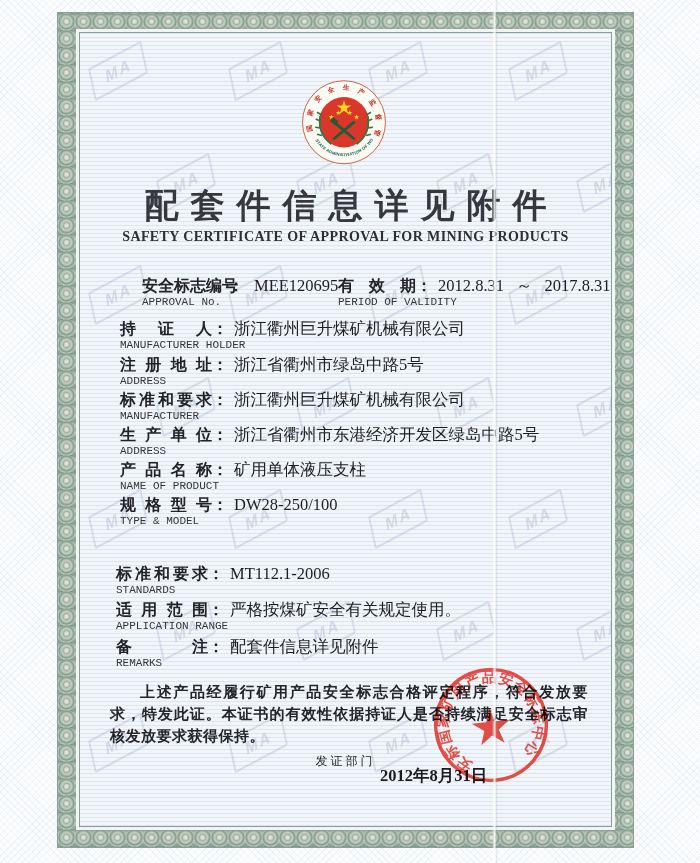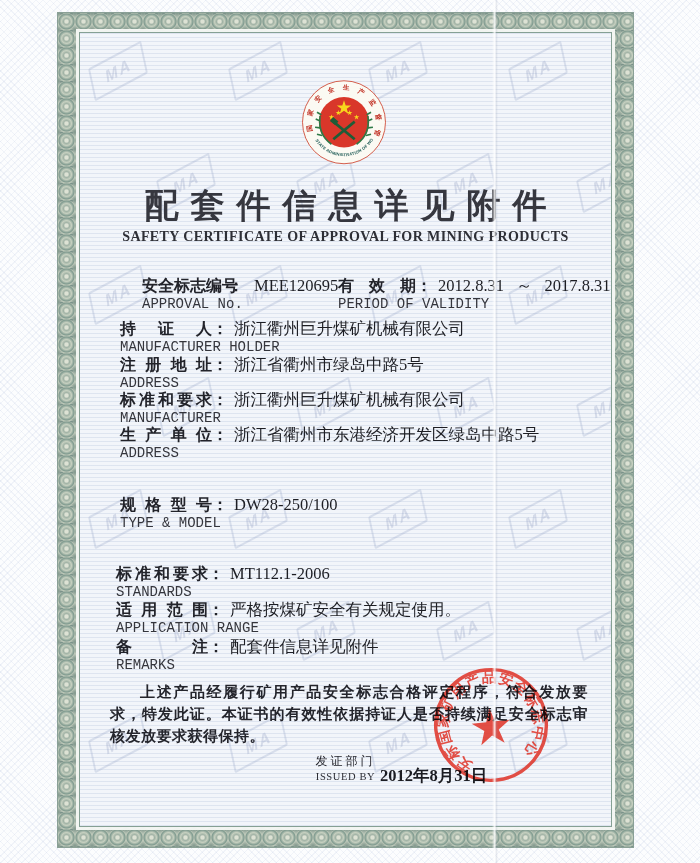--- a/index.html
+++ b/index.html
@@ -37,21 +37,21 @@
   .title{position:absolute;left:0;top:150px;width:100%;text-align:center;
     font-size:34px;font-weight:700;color:#36373f;letter-spacing:12px;text-indent:12px;white-space:nowrap;}
   .subtitle{position:absolute;left:0;top:196px;width:100%;text-align:center;
     font-size:14px;font-weight:700;color:#2e2f36;letter-spacing:.4px;white-space:nowrap;}
   .row{position:absolute;left:40px;height:34px;white-space:nowrap;z-index:2;}
   .lbl{display:inline-block;width:92px;font-size:16px;font-weight:700;color:#22232a;
     text-align:justify;text-align-last:justify;vertical-align:top;line-height:20px;}
   .colon{font-size:16px;font-weight:700;color:#22232a;vertical-align:top;line-height:20px;}
   .val{font-size:16.5px;color:#1d1e24;margin-left:6px;vertical-align:top;line-height:20px;font-weight:500;}
   .sub{position:absolute;left:0;top:20px;font-family:"Liberation Mono","DejaVu Sans Mono",monospace;
-    font-size:14px;color:#34353c;letter-spacing:0;}
+    font-size:11px;color:#34353c;letter-spacing:0;}
   .statement{position:absolute;left:30px;top:648px;width:478px;font-size:15px;font-weight:700;
     color:#24252c;line-height:22px;text-indent:2em;text-align:justify;letter-spacing:.5px;z-index:2;}
   .issued{position:absolute;left:0;top:700px;width:100%;text-align:center;z-index:2;}
   .issued .ib-label{font-size:12px;font-weight:400;letter-spacing:3px;color:#24252c;margin-top:20px;}
   .issued .ib-sub{margin-top:1px;font-size:10.5px;color:#2c2d34;letter-spacing:.6px;}
   .date{position:absolute;left:300px;top:732px;font-size:16.5px;font-weight:700;color:#1b1c22;z-index:2;}
   .seal{position:absolute;left:349px;top:630px;width:124px;height:124px;z-index:4;
     opacity:.88;mix-blend-mode:multiply;transform:rotate(-6deg);}
 </style>
 </head>
@@ -210,20 +210,24 @@
       <div class="row" style="top:357px">
         <span class="lbl">标准和要求</span><span class="colon">：</span><span class="val">浙江衢州巨升煤矿机械有限公司</span>
         <span class="sub">MANUFACTURER</span>
       </div>
 
       <div class="row" style="top:392px">
         <span class="lbl">生产单位</span><span class="colon">：</span><span class="val">浙江省衢州市东港经济开发区绿岛中路5号</span>
         <span class="sub">ADDRESS</span>
       </div>
 
+      <div class="row" style="top:427px">
+        <span class="lbl">产品名称</span><span class="colon">：</span><span class="val">矿用单体液压支柱</span>
+        <span class="sub">NAME OF PRODUCT</span>
+      </div>
 
       <div class="row" style="top:462px">
         <span class="lbl">规格型号</span><span class="colon">：</span><span class="val">DW28-250/100</span>
         <span class="sub">TYPE &amp; MODEL</span>
       </div>
 
       <div class="row" style="top:531px;left:36px">
         <span class="lbl">标准和要求</span><span class="colon">：</span><span class="val" style="">MT112.1-2006</span>
         <span class="sub">STANDARDS</span>
       </div>
@@ -235,21 +239,20 @@
 
       <div class="row" style="top:604px;left:36px">
         <span class="lbl">备注</span><span class="colon">：</span><span class="val">配套件信息详见附件</span>
         <span class="sub">REMARKS</span>
       </div>
 
       <div class="statement">上述产品经履行矿用产品安全标志合格评定程序，符合发放要求，特发此证。本证书的有效性依据持证人是否持续满足安全标志审核发放要求获得保持。</div>
 
       <div class="issued">
         <div class="ib-label">发证部门</div>
-        <div class="ib-sub">ISSUED BY</div>
       </div>
 
       <div class="date">2012年8月31日</div>
 
       <svg class="seal" viewBox="0 0 130 130">
         <defs>
           <path id="sealArc" d="M43.9,104.7 A45,45 0 1 1 86.1,104.7" fill="none"></path>
         </defs>
         <circle cx="65" cy="65" r="58" fill="none" stroke="#df362b" stroke-width="3.6"></circle>
         <polygon points="65,47 69.7,61.5 85,61.5 72.6,70.5 77.3,85 65,76 52.7,85 57.4,70.5 45,61.5 60.3,61.5" fill="#df362b"></polygon>

